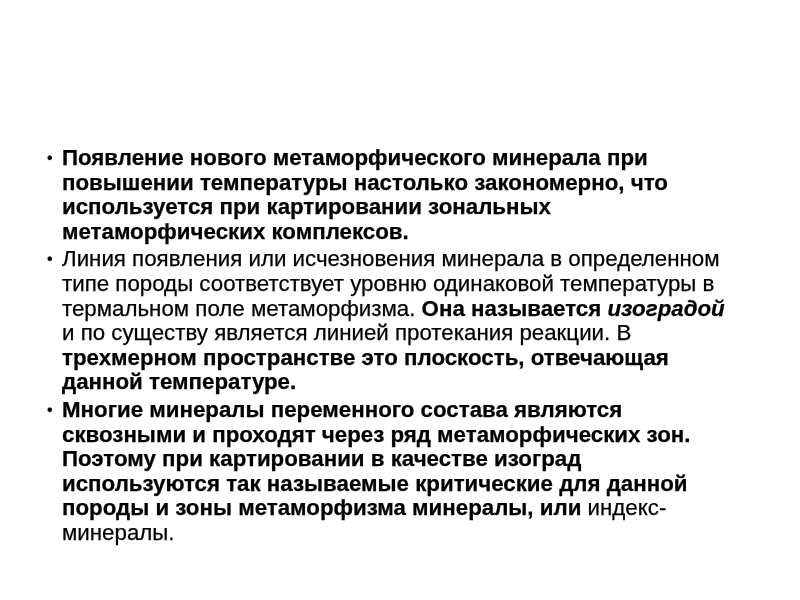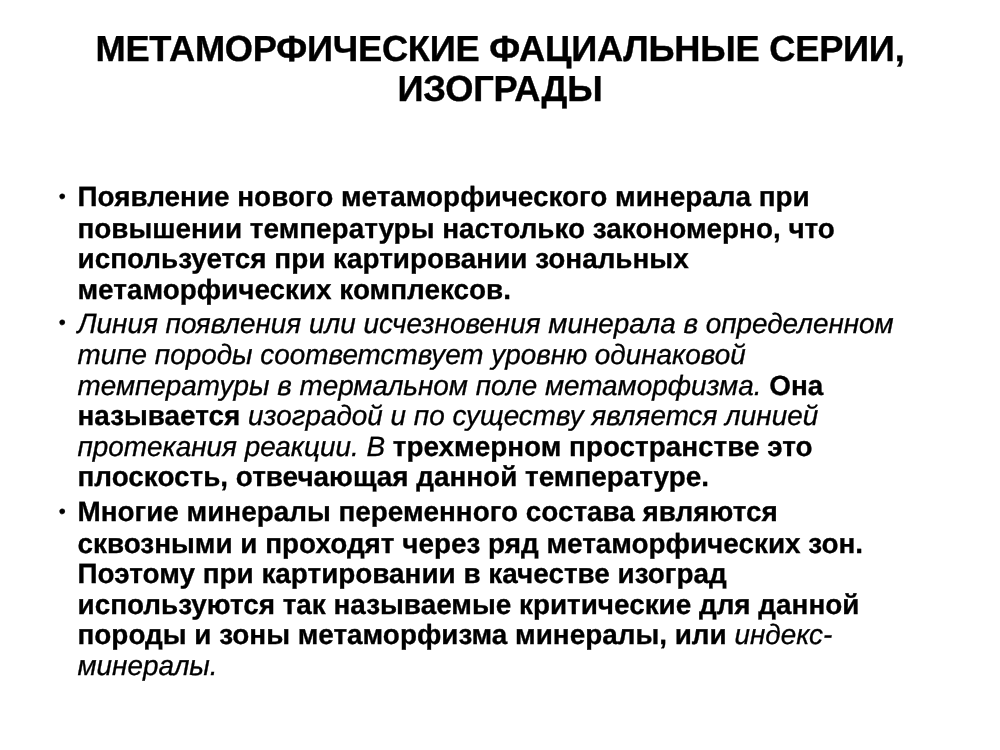--- a/index.html
+++ b/index.html
@@ -48,26 +48,25 @@
     margin: 0 0 3px 0;
   }
   .marker {
     position: absolute;
     left: 1px;
     top: 0;
     font-size: 16px;
     line-height: 24.6px;
   }
   .run.regular     { font-style: normal; font-weight: 700; }
-  .run.italic      { font-style: italic; font-weight: 400; text-align: center; }
-  .run.bold-italic { font-style: italic; font-weight: 400; }
+  .run.italic      { font-weight: 400; text-align: center; }
+  .run.bold-italic { font-style: italic; font-weight: 700; }
 </style>
 </head>
 <body>
 
 <div class="slide">
-  <h1 class="title">МЕТАМОРФИЧЕСКИЕ ФАЦИАЛЬНЫЕ СЕРИИ, ИЗОГРАДЫ</h1>
   <ul class="bullets">
       <li class="bullet"><span class="marker">•</span><span class="run regular">Появление нового метаморфического минерала при повышении температуры настолько закономерно, что используется при картировании зональных метаморфических комплексов.</span></li>
       <li class="bullet"><span class="marker">•</span><span class="run italic">Линия появления или исчезновения минерала в определенном типе породы соответствует уровню одинаковой температуры в термальном поле метаморфизма.</span><span class="run regular"> Она называется </span><span class="run bold-italic">изоградой</span><span class="run italic"> и по существу является линией протекания реакции. В </span><span class="run regular">трехмерном пространстве это плоскость, отвечающая данной температуре.</span></li>
       <li class="bullet"><span class="marker">•</span><span class="run regular">Многие минералы переменного состава являются сквозными и проходят через ряд метаморфических зон. Поэтому при картировании в качестве изоград используются так называемые критические для данной породы и зоны метаморфизма минералы, или </span><span class="run italic">индекс-минералы.</span></li>
     </ul>
 </div>
 
 </body></html>

